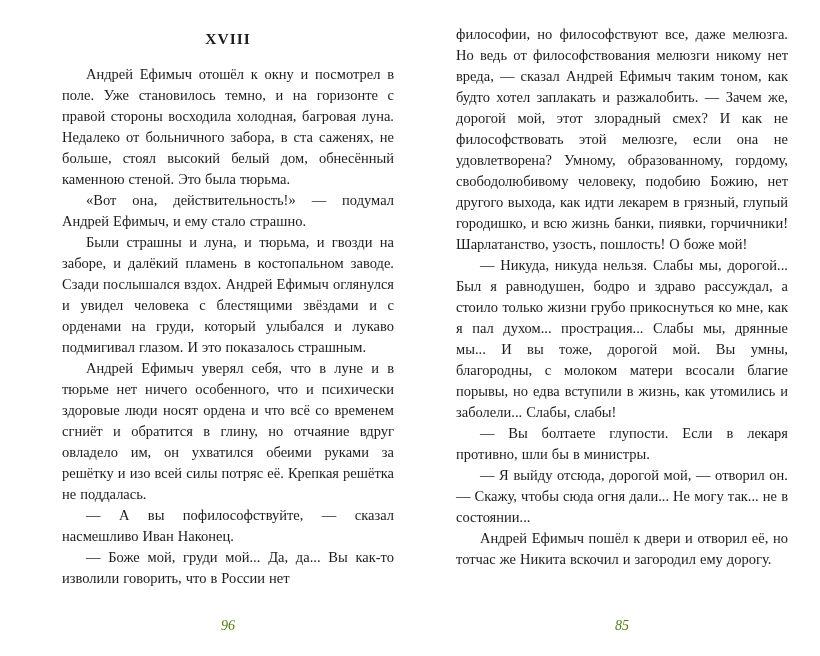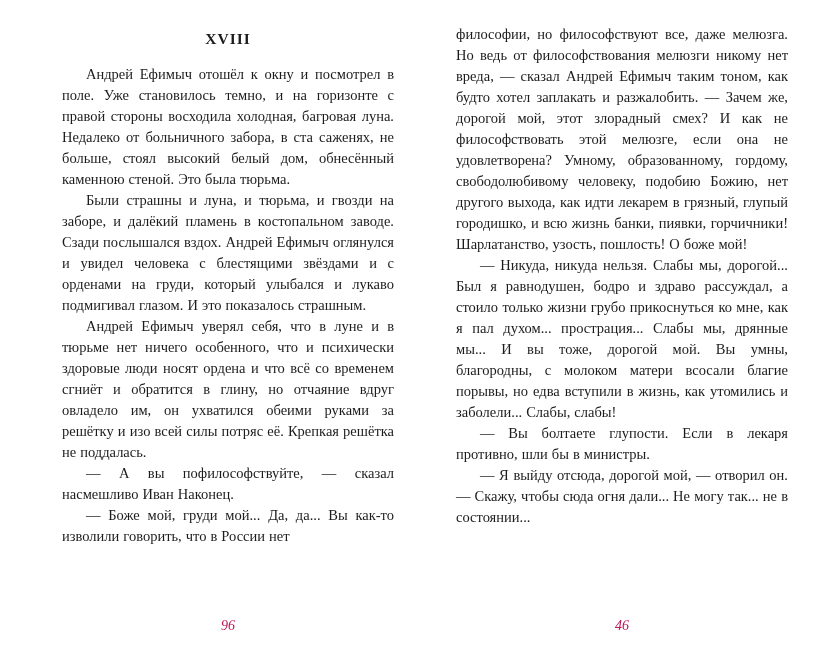--- a/index.html
+++ b/index.html
@@ -45,43 +45,45 @@
   }
   .text-block p.no-indent { text-indent: 0; }
   .page-number {
     position: absolute;
     bottom: 0;
     left: 0;
     width: 100%;
     text-align: center;
     font-style: italic;
     font-size: 14px;
-    color: #be185d;
+    color: #4d7c0f;
   }
 </style>
 </head>
 <body>
 
 <div class="spread">
 
   <div class="page left">
     <h2 class="chapter-heading">XVIII</h2>
     <div class="text-block">
       <p>Андрей Ефимыч отошёл к окну и посмотрел в поле. Уже становилось темно, и на горизонте с правой стороны восходила холодная, багровая луна. Недалеко от больничного забора, в ста саженях, не больше, стоял высокий белый дом, обнесённый каменною стеной. Это была тюрьма.</p>
+      <p>«Вот она, действительность!» — подумал Андрей Ефимыч, и ему стало страшно.</p>
       <p>Были страшны и луна, и тюрьма, и гвозди на заборе, и далёкий пламень в костопальном заводе. Сзади послышался вздох. Андрей Ефимыч оглянулся и увидел человека с блестящими звёздами и с орденами на груди, который улыбался и лукаво подмигивал глазом. И это показалось страшным.</p>
       <p>Андрей Ефимыч уверял себя, что в луне и в тюрьме нет ничего особенного, что и психически здоровые люди носят ордена и что всё со временем сгниёт и обратится в глину, но отчаяние вдруг овладело им, он ухватился обеими руками за решётку и изо всей силы потряс её. Крепкая решётка не поддалась.</p>
       <p>— А вы пофилософствуйте, — сказал насмешливо Иван Наконец.</p>
       <p>— Боже мой, груди мой... Да, да... Вы как-то изволили говорить, что в России нет</p>
     </div>
     <div class="page-number">96</div>
   </div>
 
   <div class="page right">
     <div class="text-block">
       <p class="no-indent">философии, но философствуют все, даже мелюзга. Но ведь от философствования мелюзги никому нет вреда, — сказал Андрей Ефимыч таким тоном, как будто хотел заплакать и разжалобить. — Зачем же, дорогой мой, этот злорадный смех? И как не философствовать этой мелюзге, если она не удовлетворена? Умному, образованному, гордому, свободолюбивому человеку, подобию Божию, нет другого выхода, как идти лекарем в грязный, глупый городишко, и всю жизнь банки, пиявки, горчичники! Шарлатанство, узость, пошлость! О боже мой!</p>
       <p>— Никуда, никуда нельзя. Слабы мы, дорогой... Был я равнодушен, бодро и здраво рассуждал, а стоило только жизни грубо прикоснуться ко мне, как я пал духом... прострация... Слабы мы, дрянные мы... И вы тоже, дорогой мой. Вы умны, благородны, с молоком матери всосали благие порывы, но едва вступили в жизнь, как утомились и заболели... Слабы, слабы!</p>
       <p>— Вы болтаете глупости. Если в лекаря противно, шли бы в министры.</p>
       <p>— Я выйду отсюда, дорогой мой, — отворил он. — Скажу, чтобы сюда огня дали... Не могу так... не в состоянии...</p>
+      <p>Андрей Ефимыч пошёл к двери и отворил её, но тотчас же Никита вскочил и загородил ему дорогу.</p>
     </div>
-    <div class="page-number">46</div>
+    <div class="page-number">85</div>
   </div>
 
 </div>
 
 </body></html>

